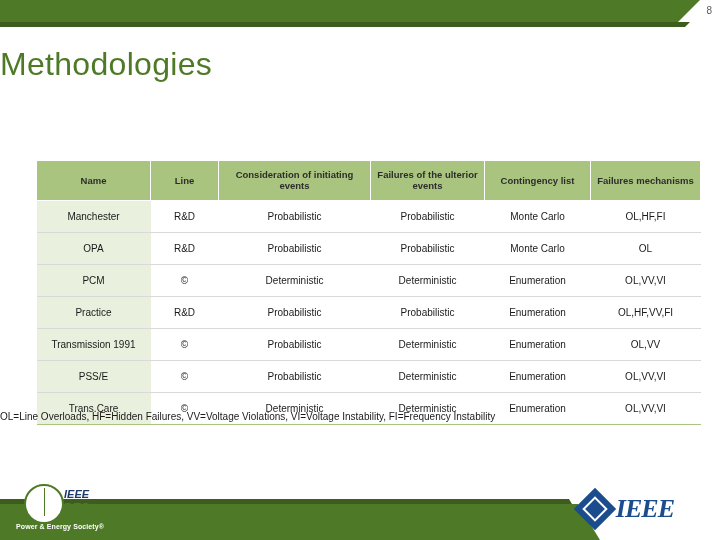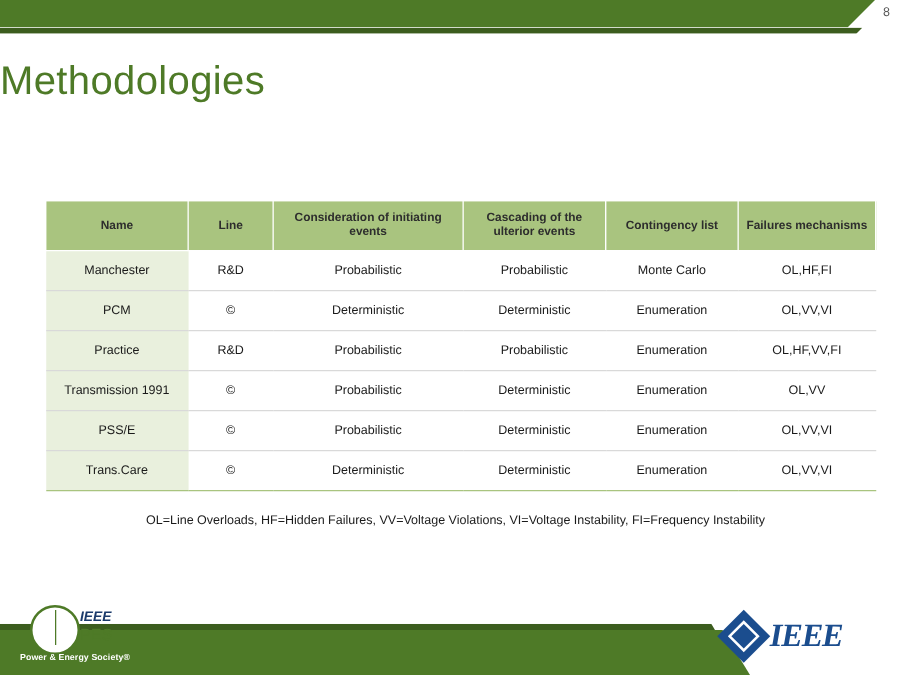--- a/index.html
+++ b/index.html
@@ -104,24 +104,24 @@
   }
   .col1 { width: 114px; }
   .col2 { width: 68px; }
   .col3 { width: 152px; }
   .col4 { width: 114px; }
   .col5 { width: 106px; }
   .col6 { width: 110px; }
 
   .legend-note {
     position: absolute;
-    left: 12px;
+    left: 0;
     top: 411px;
     width: 600px;
-    text-align: right;
+    text-align: left;
     font-size: 10px;
     color: #1a1a1a;
   }
 
   
   .bottom-banner {
     position: absolute;
     left: 0;
     bottom: 0;
     width: 692px;
@@ -255,33 +255,41 @@
         <col class="col3">
         <col class="col4">
         <col class="col5">
         <col class="col6">
     </colgroup>
     <thead>
       <tr>
         <th>Name</th>
         <th>Line</th>
         <th>Consideration of initiating events</th>
-        <th>Cascading of the ulterior events</th>
+        <th>Failures of the ulterior events</th>
         <th>Contingency list</th>
         <th>Failures mechanisms</th>
       </tr>
     </thead>
     <tbody>
       <tr>
         <td class="first-col">Manchester</td>
         <td>R&amp;D</td>
         <td>Probabilistic</td>
         <td>Probabilistic</td>
         <td>Monte Carlo</td>
         <td>OL,HF,FI</td>
+      </tr>
+      <tr>
+        <td class="first-col">OPA</td>
+        <td>R&amp;D</td>
+        <td>Probabilistic</td>
+        <td>Probabilistic</td>
+        <td>Monte Carlo</td>
+        <td>OL</td>
       </tr>
       <tr>
         <td class="first-col">PCM</td>
         <td>©</td>
         <td>Deterministic</td>
         <td>Deterministic</td>
         <td>Enumeration</td>
         <td>OL,VV,VI</td>
       </tr>
       <tr>

